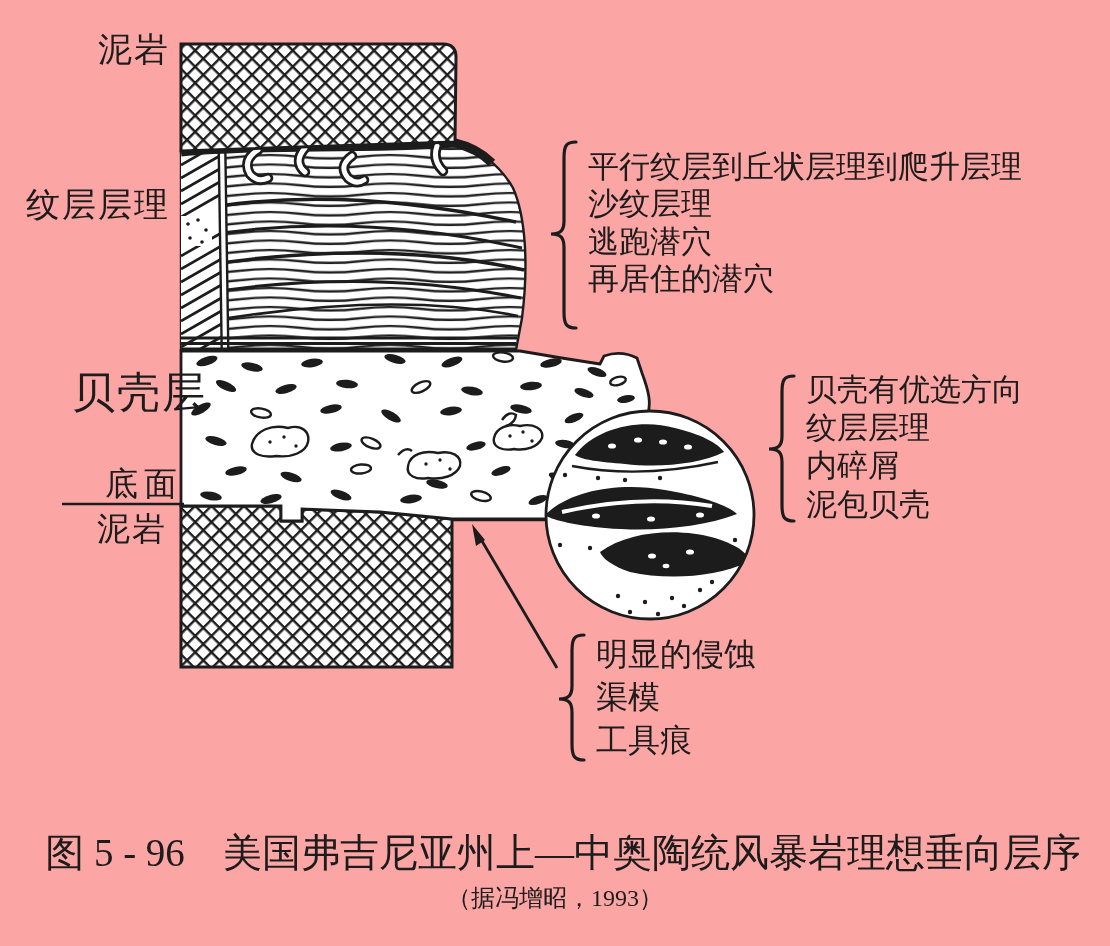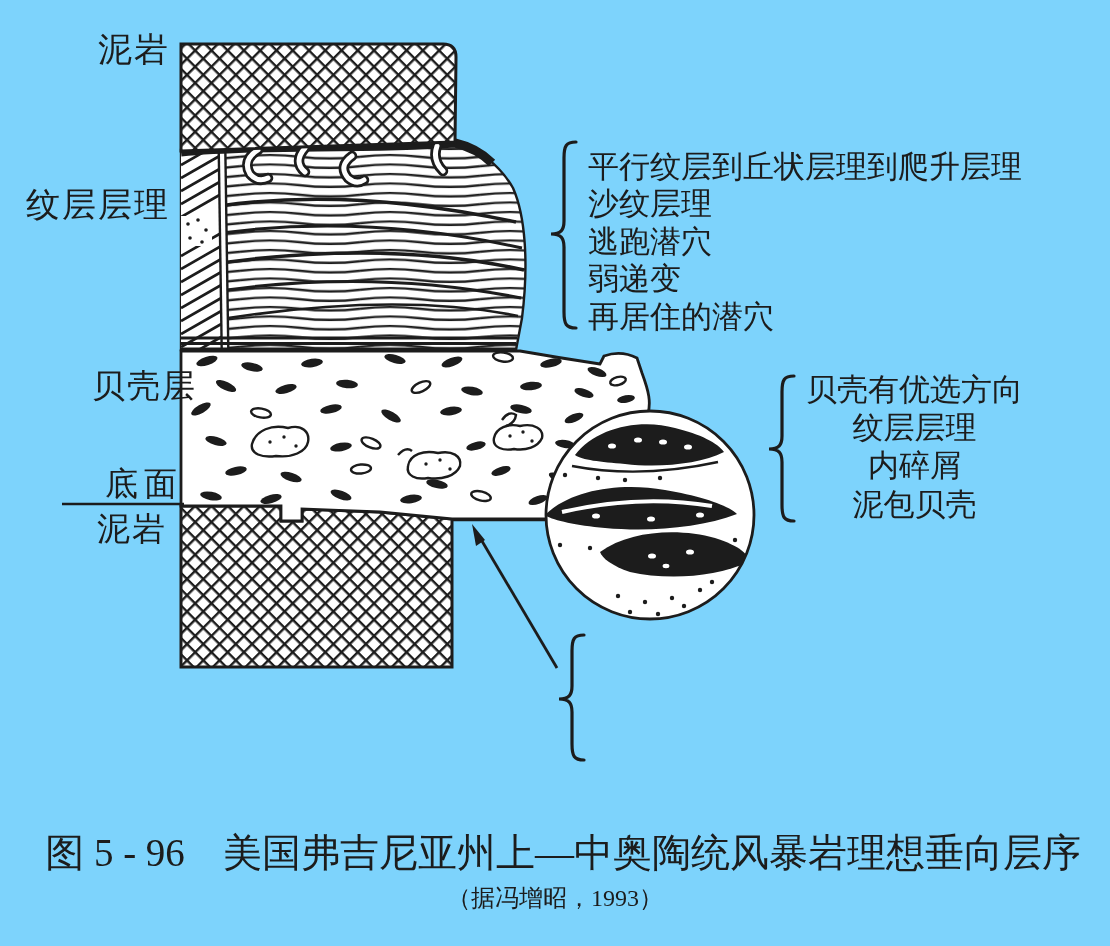--- a/index.html
+++ b/index.html
@@ -1,22 +1,22 @@
 <!DOCTYPE html>
 <html><head>
 <meta charset="utf-8">
 <style>
   html,body{margin:0;padding:0;background:#ffffff;}
-  #canvas{position:relative;width:1110px;height:946px;background:#7dd3fc;overflow:hidden;
+  #canvas{position:relative;width:1110px;height:946px;background:#fca5a5;overflow:hidden;
           font-family:"Liberation Serif","DejaVu Serif",serif;color:#1c1c1c;}
   #drawing{position:absolute;left:0;top:0;}
   .lbl{position:absolute;font-size:34px;white-space:nowrap;letter-spacing:2px;}
   .ann{position:absolute;font-size:31px;line-height:37.4px;white-space:nowrap;}
   .ann div{white-space:nowrap;}
-  #ann-shell{line-height:38.2px;text-align:center;}
+  #ann-shell{line-height:38.2px;}
   #ann-base{font-size:32px;line-height:43px;}
   #caption-line1{position:absolute;top:826px;left:0;width:1110px;display:flex;
                  justify-content:center;gap:38px;font-size:39px;white-space:nowrap;padding-left:8px;}
   #caption-line2{position:absolute;top:882px;left:0;width:1110px;text-align:center;font-size:24px;}
 </style>
 </head>
 <body>
 
 <div id="canvas">
 
@@ -209,39 +209,43 @@
       <path d="M576,142 C566,142 564,146 564,158 L564,221 C564,230 561,234 551,234 C561,234 564,238 564,247 L564,312 C564,324 566,328 576,328"></path>
       <path d="M794,376 C784,376 782,380 782,392 L782,436 C782,445 779,449 769,449 C779,449 782,453 782,462 L782,505 C782,517 784,521 794,521"></path>
       <path d="M584,635 C574,635 572,639 572,651 L572,686 C572,695 569,699 559,699 C569,699 572,703 572,712 L572,744 C572,756 574,760 584,760"></path>
     </g>
 
     <line x1="62" y1="504" x2="184" y2="504" stroke="#1c1c1c" stroke-width="2.6"></line>
   </svg>
 
   <div class="lbl" style="left:98px;top:27px;">泥岩</div>
   <div class="lbl" style="left:26px;top:182px;">纹层层理</div>
-  <div class="lbl" style="left:72px;top:364px;font-size:33px;margin-left:20px;">贝壳层</div>
+  <div class="lbl" style="left:72px;top:364px;font-size:43px;">贝壳层</div>
   <div class="lbl" style="left:105px;top:462px;font-size:33px;letter-spacing:6px;">底面</div>
   <div class="lbl" style="left:97px;top:507px;font-size:33px;">泥岩</div>
 
   <div class="ann" id="ann-laminated" style="left:588px;top:148px;">
     <div>平行纹层到丘状层理到爬升层理</div>
     <div>沙纹层理</div>
     <div>逃跑潜穴</div>
-    <div>弱递变</div>
     <div>再居住的潜穴</div>
   </div>
 
   <div class="ann" id="ann-shell" style="left:806px;top:371px;">
     <div>贝壳有优选方向</div>
     <div>纹层层理</div>
     <div>内碎屑</div>
     <div>泥包贝壳</div>
   </div>
 
+  <div class="ann" id="ann-base" style="left:596px;top:633px;">
+    <div>明显的侵蚀</div>
+    <div>渠模</div>
+    <div>工具痕</div>
+  </div>
 
   <div id="caption-line1">
     <span>图 5 - 96</span>
     <span>美国弗吉尼亚州上—中奥陶统风暴岩理想垂向层序</span>
   </div>
   <div id="caption-line2">（据冯增昭，1993）</div>
 
 </div>
 
 </body></html>

